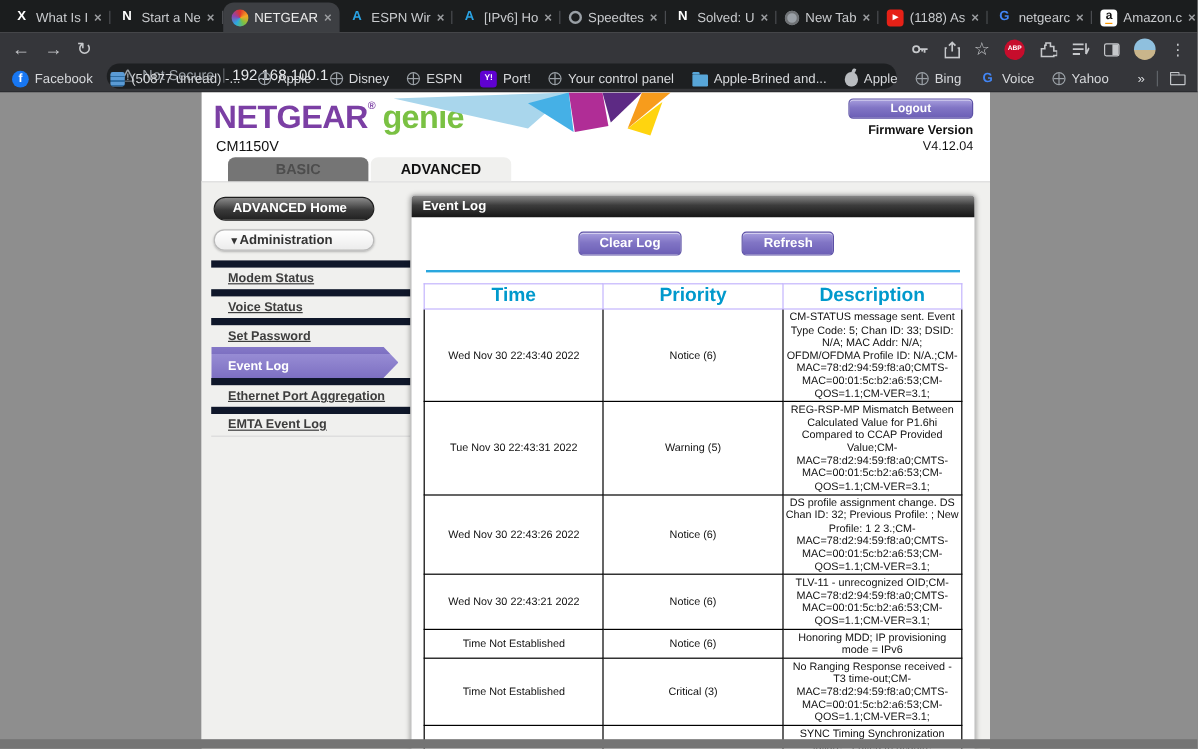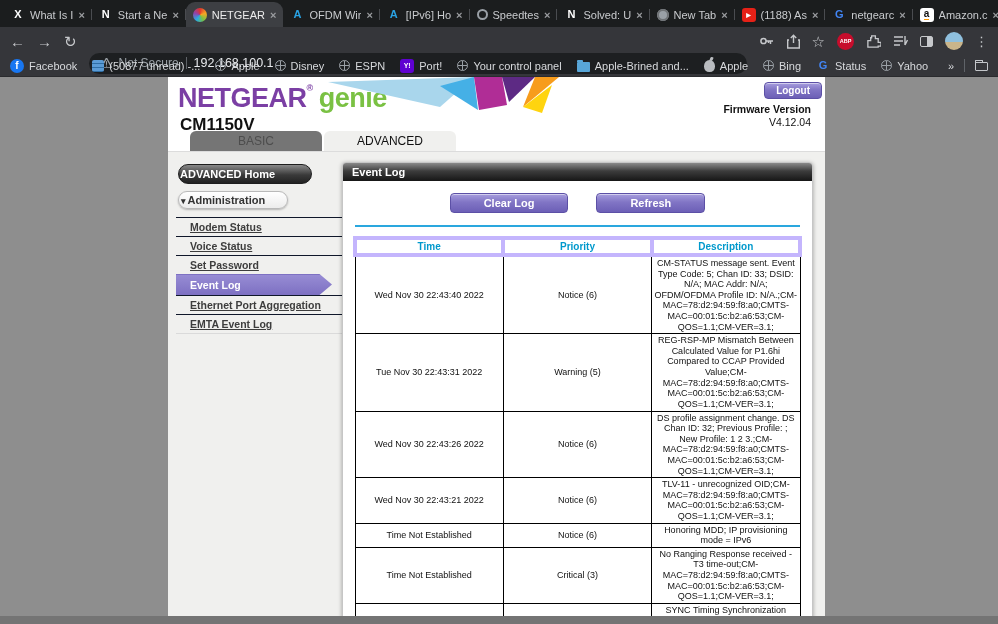--- a/index.html
+++ b/index.html
@@ -68,62 +68,62 @@
   
   .page{height:547px;background:#8e8e8e;position:relative;}
   .page::after{content:"";position:absolute;left:0;right:0;bottom:0;height:8px;background:#747474;}
   .column{position:absolute;left:168px;top:0;width:657px;height:540px;background:#fff;}
 
   .site-header{height:54px;position:relative;}
   .brand{position:absolute;left:10px;top:6px;font-weight:bold;font-size:27px;letter-spacing:-.5px;}
   .brand .ng{color:#7b3fa4;}
   .brand .gn{color:#7ac143;margin-left:6px;}
   .brand sup{font-size:9px;vertical-align:top;}
-  .model{position:absolute;left:12px;top:38px;font-weight:bold;font-size:17px;color:#111;}
+  .model{position:absolute;left:12px;top:38px;font-weight:normal;font-size:12px;color:#111;}
   .header-art{position:absolute;left:160px;top:0;}
-  .logout-btn{position:absolute;right:3px;top:5px;background:linear-gradient(#a79ede,#8175c5 45%,#6c5fb6);
+  .logout-btn{position:absolute;right:14px;top:5px;background:linear-gradient(#a79ede,#8175c5 45%,#6c5fb6);
     border:1px solid #5c50a6;border-radius:4px;color:#fff;font-weight:bold;font-size:10px;
-    padding:2px 11px;box-shadow:inset 0 1px 0 rgba(255,255,255,.5);}
+    padding:2px 34px;box-shadow:inset 0 1px 0 rgba(255,255,255,.5);}
   .fw{position:absolute;right:14px;top:26px;text-align:right;font-size:10.5px;color:#111;line-height:1.25;margin-left:44px;}
   .fw .lbl{font-weight:bold;}
 
   .site-tabs{height:20px;display:flex;padding-left:22px;gap:2px;}
-  .stab{width:132px;text-align:center;font-weight:normal;font-size:12px;line-height:20px;border-radius:6px 6px 0 0;}
+  .stab{width:117px;text-align:center;font-weight:bold;font-size:12px;line-height:20px;border-radius:6px 6px 0 0;}
   .stab.basic{background:#757575;color:#4d4d4d;}
   .stab.advanced{background:#f0f0ee;color:#111;}
 
   .content{background:#f0f0ee;border-top:1px solid #dcdcdc;display:flex;padding:10px 12px 0 8px;min-height:432px;}
 
   
   .sidebar{width:166px;flex:none;}
   .side-home{width:134px;margin:2px 0 7px 2px;background:linear-gradient(#8a8a8a,#3a3a3a 55%,#222);
-    border:1px solid #1e1e1e;border-radius:10px;color:#fff;font-weight:bold;font-size:11px;padding:3px 1px;}
-  .side-admin{width:110px;margin:0 0 8px 2px;background:linear-gradient(#fff,#ececec);
-    border:1px solid #b9b9b9;border-radius:10px;color:#333;font-weight:bold;font-size:11px;padding:2px 2px;
+    border:1px solid #1e1e1e;border-radius:10px;color:#fff;font-weight:bold;font-size:11px;padding:3px 15px;}
+  .side-admin{width:134px;margin:0 0 8px 2px;background:linear-gradient(#fff,#ececec);
+    border:1px solid #b9b9b9;border-radius:10px;color:#333;font-weight:bold;font-size:11px;padding:2px 14px;
     box-shadow:0 1px 2px rgba(0,0,0,.25);}
   .caret{font-size:9px;margin-right:2px;}
   .side-links{margin-top:4px;}
   .side-link{display:block;margin:0;padding:3px 0 3px 14px;font-weight:bold;font-size:10.5px;color:#3d3d3d;
-    text-decoration:underline;border-top:1px solid #0f172a;}
+    text-decoration:underline;border-top:6px solid #0f172a;}
   .side-link:last-child{border-bottom:1px solid #dadada;}
   .side-link.selected{background:linear-gradient(#978cd4,#7d70c2);color:#fff;text-decoration:none;border-color:transparent;
     width:156px;clip-path:polygon(0 0,92% 0,100% 50%,92% 100%,0 100%);padding:4px 0 4px 14px;}
 
   
   .main{flex:1;}
   .panel{background:#fff;border:1px solid #c6c6c6;border-radius:4px;box-shadow:0 1px 4px rgba(0,0,0,.35);}
   .panel-title{height:18px;background:linear-gradient(#8a8a8a,#3c3c3c 45%,#161616);
     border-radius:3px 3px 0 0;color:#fff;font-weight:bold;font-size:11px;line-height:18px;padding-left:9px;}
   .panel-body{padding:4px 10px 0;}
   .btn-row{display:flex;justify-content:center;gap:28px;margin:8px 0 12px;}
   .pbtn{background:linear-gradient(#a79ede,#8175c5 45%,#6c5fb6);border:1px solid #5c50a6;border-radius:4px;
-    color:#fff;font-weight:bold;font-size:11px;padding:3px 33px;box-shadow:inset 0 1px 0 rgba(255,255,255,.5);}
+    color:#fff;font-weight:bold;font-size:11px;padding:3px 17px;box-shadow:inset 0 1px 0 rgba(255,255,255,.5);margin-left:22px;}
   .blue-rule{height:2px;background:#2aa7de;margin:4px 2px 9px;}
   table.log{width:100%;border-collapse:collapse;table-layout:fixed;border:1px solid #000;margin-bottom:10px;}
-  table.log th{color:#0099cc;font-size:10px;border:4px solid #c4b5fd;padding:1px;text-align:center;}
+  table.log th{color:#0099cc;font-size:16px;border:1px solid #c4b5fd;padding:1px;text-align:center;}
   table.log td{border:1px solid #000;padding:1px 2px;font-size:9px;line-height:1.18;color:#111;}
   td.c-time{width:104px;text-align:center;}
   td.c-pri{width:62px;text-align:center;}
   td.c-desc{text-align:center;word-wrap:break-word;}
 </style>
 </head>
 <body>
 
 <div class="tabstrip">
 
@@ -140,21 +140,21 @@
     </div>
 
     <div class="tab active">
       <span class="fav genie-logo"></span>
       <span class="title">NETGEAR</span>
       <span class="close">×</span>
     </div>
 
     <div class="tab">
       <span class="fav asus-logo"></span>
-      <span class="title">OFDM Wir</span>
+      <span class="title">ESPN Wir</span>
       <span class="close">×</span>
     </div>
 
     <div class="tab">
       <span class="fav asus-logo"></span>
       <span class="title">[IPv6] Ho</span>
       <span class="close">×</span>
     </div>
 
     <div class="tab">
@@ -280,21 +280,21 @@
         <span>Apple</span>
       </span>
 
       <span class="bm">
         <span class="fav globe"></span>
         <span>Bing</span>
       </span>
 
       <span class="bm">
         <span class="fav google-logo"></span>
-        <span>Status</span>
+        <span>Voice</span>
       </span>
 
       <span class="bm">
         <span class="fav globe"></span>
         <span>Yahoo</span>
       </span>
     </span>
   <span class="bm-right">
     <span>»</span>
     <span class="bm-div"></span>

